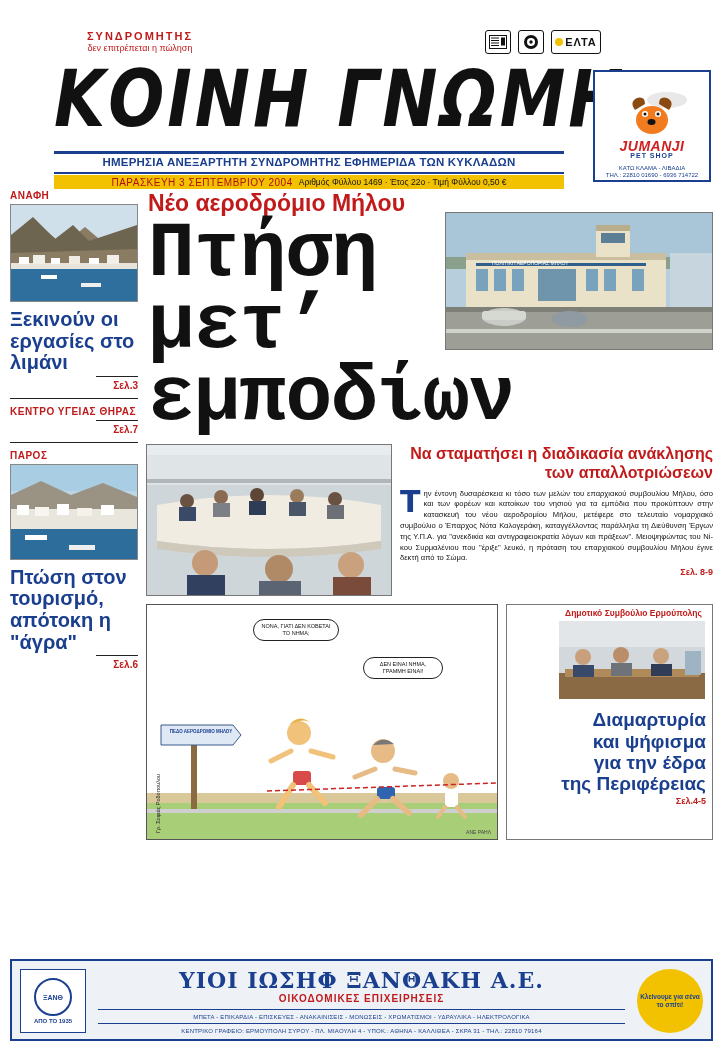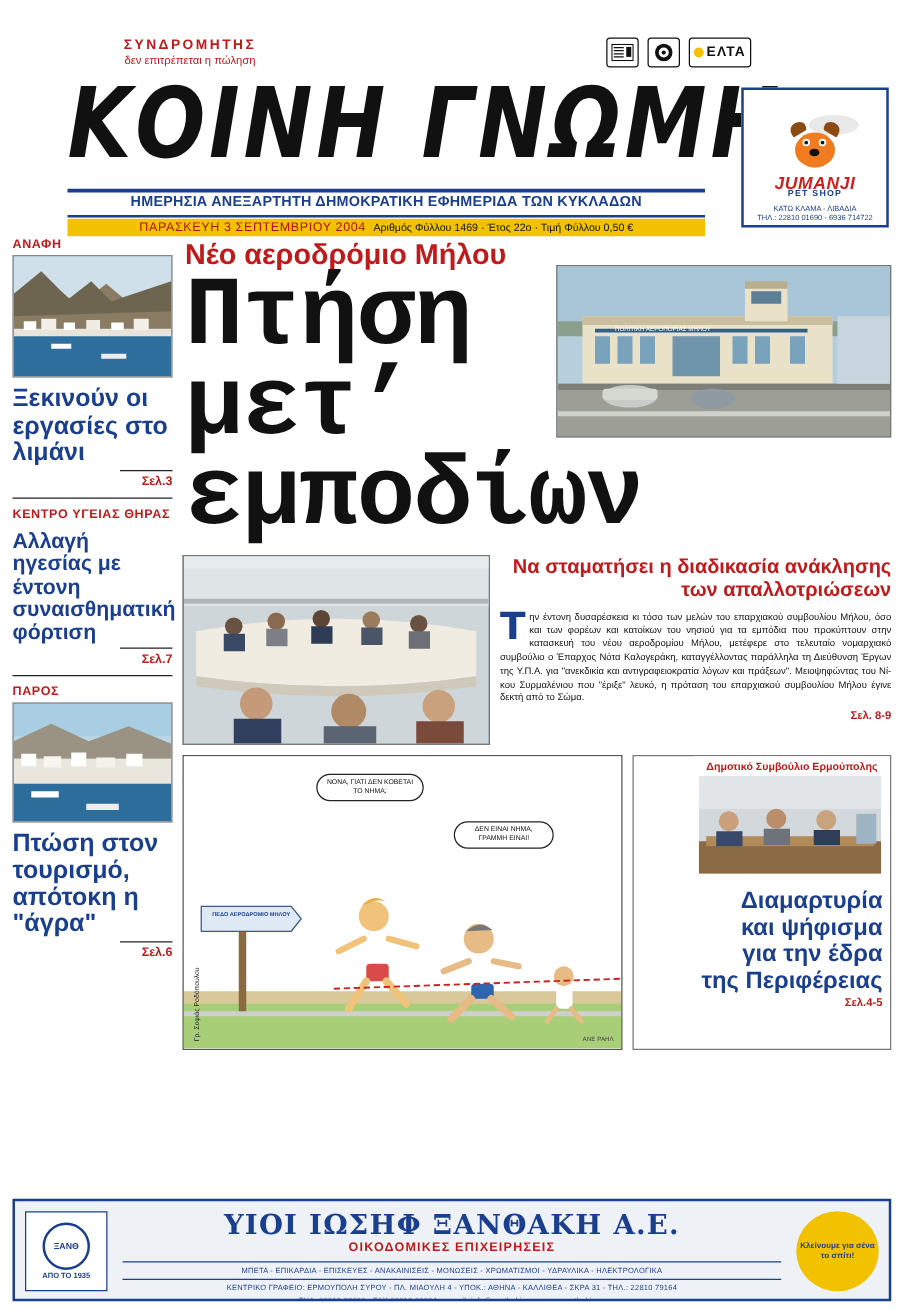--- a/index.html
+++ b/index.html
@@ -9,21 +9,21 @@
     background: #ffffff;
     font-family: "Liberation Sans", sans-serif;
     overflow: hidden;
     position: relative;
   }
   .page { width:723px; height:1049px; position:relative; padding: 8px 10px; }
 
   
   .masthead { position:relative; height:182px; }
   .subscriber {
-    position:absolute; left:52px; top:22px; text-align:center; width:180px;
+    position:absolute; left:40px; top:22px; text-align:center; width:180px;
   }
   .subscriber .l1 { font-size:11px; letter-spacing:2px; color:#c01a1a; font-weight:bold; }
   .subscriber .l2 { font-size:9px; color:#c01a1a; margin-top:1px; }
 
   .title-main {
     position:absolute; left:44px; top:46px;
     font-family: "DejaVu Sans", sans-serif;
     font-weight:bold; font-size:66px; letter-spacing:3px;
     color:#111; font-style:italic;
     transform: scaleY(1.18);
@@ -175,21 +175,21 @@
 
   <div class="masthead">
 
     <div class="subscriber">
       <div class="l1">ΣΥΝΔΡΟΜΗΤΗΣ</div>
       <div class="l2">δεν επιτρέπεται η πώληση</div>
     </div>
 
     <div class="title-main">ΚΟΙΝΗ ΓΝΩΜΗ</div>
     <div class="title-underline"></div>
-    <div class="tagline">ΗΜΕΡΗΣΙΑ ΑΝΕΞΑΡΤΗΤΗ ΔΗΜΟΚΡΑΤΙΚΗ ΕΦΗΜΕΡΙΔΑ ΤΩΝ ΚΥΚΛΑΔΩΝ</div>
+    <div class="tagline">ΗΜΕΡΗΣΙΑ ΑΝΕΞΑΡΤΗΤΗ ΣΥΝΔΡΟΜΗΤΗΣ ΕΦΗΜΕΡΙΔΑ ΤΩΝ ΚΥΚΛΑΔΩΝ</div>
     <div class="tagline-rule"></div>
     <div class="dateline-bar"></div>
     <div class="dateline">
       <span class="d1">ΠΑΡΑΣΚΕΥΗ  3  ΣΕΠΤΕΜΒΡΙΟΥ  2004</span>
       <span class="d2">Αριθμός Φύλλου 1469 · Έτος 22ο · Τιμή Φύλλου  0,50 €</span>
     </div>
 
     <div class="post-icons">
       <div class="pi">
         <svg width="18" height="14" viewBox="0 0 18 14">
@@ -255,21 +255,20 @@
           <rect x="70" y="78" width="20" height="4" fill="#eee"></rect>
         </svg>
       </div>
       <div class="hl-left">Ξεκινούν οι εργασίες στο λιμάνι</div>
       <div class="rule-short"></div>
       <div class="page-ref">Σελ.3</div>
 
       <div class="left-div"></div>
 
       <div class="sec-label">ΚΕΝΤΡΟ ΥΓΕΙΑΣ ΘΗΡΑΣ</div>
-      <div class="hl-left small">Αλλαγή ηγεσίας με έντονη συναισθηματική φόρτιση</div>
       <div class="rule-short"></div>
       <div class="page-ref">Σελ.7</div>
 
       <div class="left-div"></div>
 
       <div class="sec-label">ΠΑΡΟΣ</div>
       <div class="photo" style="height:96px">
         <svg width="126" height="94" viewBox="0 0 126 94" preserveAspectRatio="none">
           <rect width="126" height="94" fill="#bcd6e6"></rect>
           <rect y="0" width="126" height="26" fill="#a9cde3"></rect>

